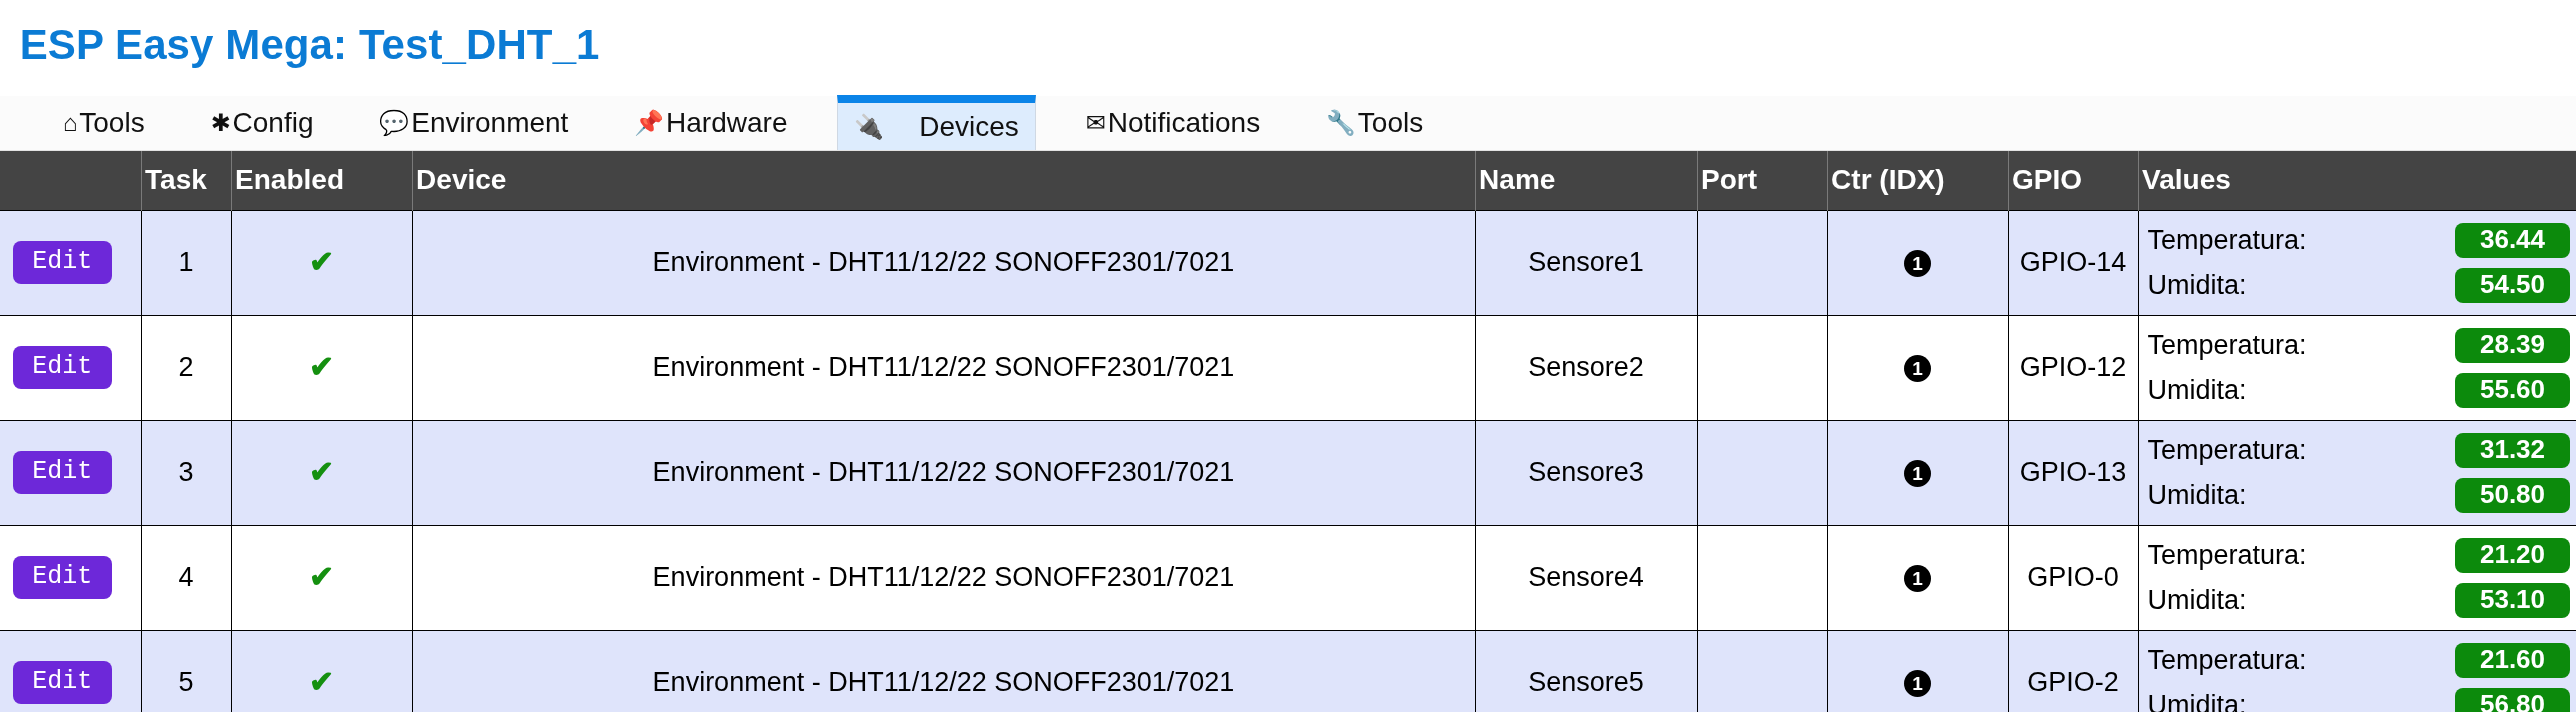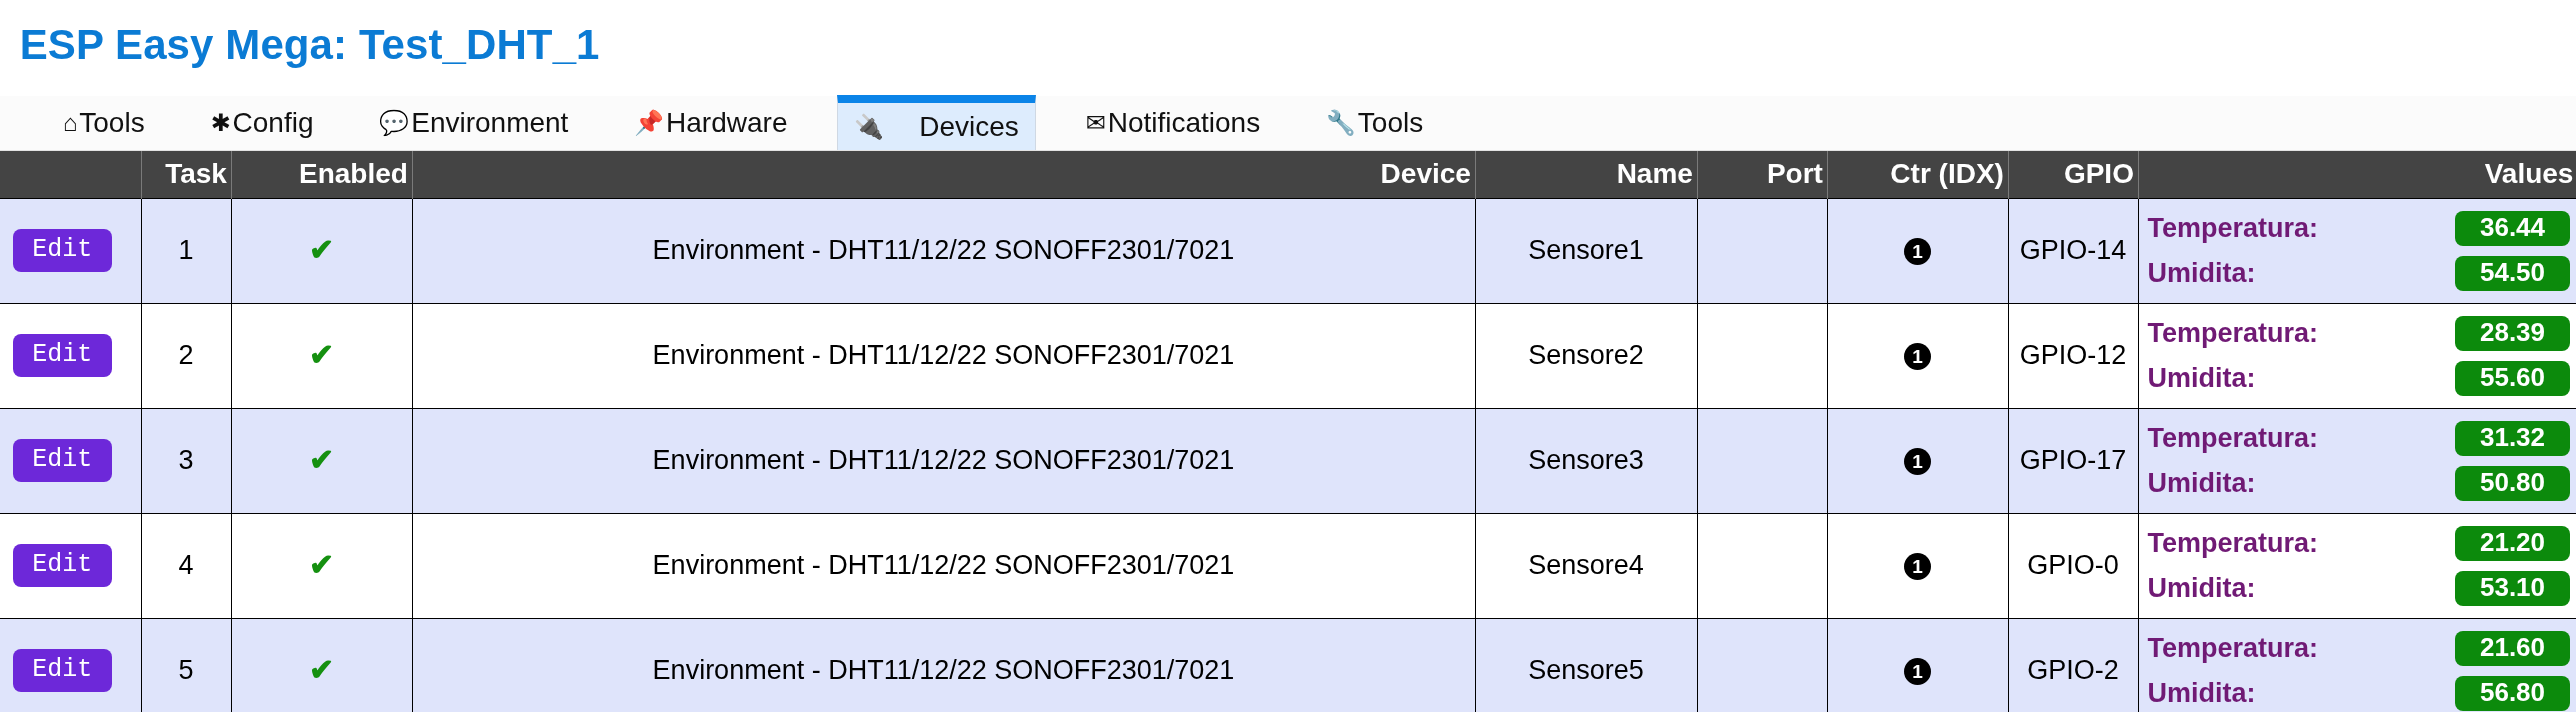--- a/index.html
+++ b/index.html
@@ -77,25 +77,25 @@
     width: 2576px;
     border-collapse: collapse;
     table-layout: fixed;
     font-size: 27px;
   }
   #devices-table thead th {
     background: #444444;
     color: #ffffff;
     font-weight: bold;
     font-size: 28px;
-    height: 47px;
+    height: 59px;
     padding: 0 3.6px;
     border-right: 0.9px solid #7a7a7a;
     border-left: 0.9px solid #7a7a7a;
-    text-align: right;
+    text-align: left;
     box-sizing: border-box;
   }
   #devices-table thead th:first-child { border-left: none; }
   #devices-table thead th:last-child { border-right: none; }
 
   #devices-table tbody td {
     border: 0.9px solid #000000;
     height: 105px;
     padding: 0 5.4px;
     box-sizing: border-box;
@@ -157,24 +157,23 @@
     box-sizing: border-box;
   }
   .value-row {
     display: flex;
     align-items: center;
     justify-content: space-between;
     height: 45px;
   }
   .value-label {
     font-size: 27px;
-    color: #701a75;
+    color: #000000;
     text-align: right;
     white-space: nowrap;
-    font-weight: bold;
   }
   .value-badge {
     display: inline-block;
     background: #0c8a0c;
     color: #ffffff;
     font-size: 26px;
     font-weight: bold;
     border-radius: 8px;
     padding: 3.6px 14.3px 5.4px 14.3px;
     line-height: 1;
@@ -298,21 +297,21 @@
         </td>
       </tr>
       <tr class="odd">
         <td class="c-edit"><button class="edit-btn">Edit</button></td>
         <td>3</td>
         <td><span class="check">✔</span></td>
         <td>Environment - DHT11/12/22 SONOFF2301/7021</td>
         <td>Sensore3</td>
         <td></td>
         <td><span class="ctr-badge">1</span></td>
-        <td>GPIO-17</td>
+        <td>GPIO-13</td>
         <td class="c-values">
           <div class="values-wrap">
             <div class="value-row">
               <span class="value-label">Temperatura:</span>
               <span class="value-badge">31.32</span>
             </div>
             <div class="value-row">
               <span class="value-label">Umidita:</span>
               <span class="value-badge">50.80</span>
             </div>

